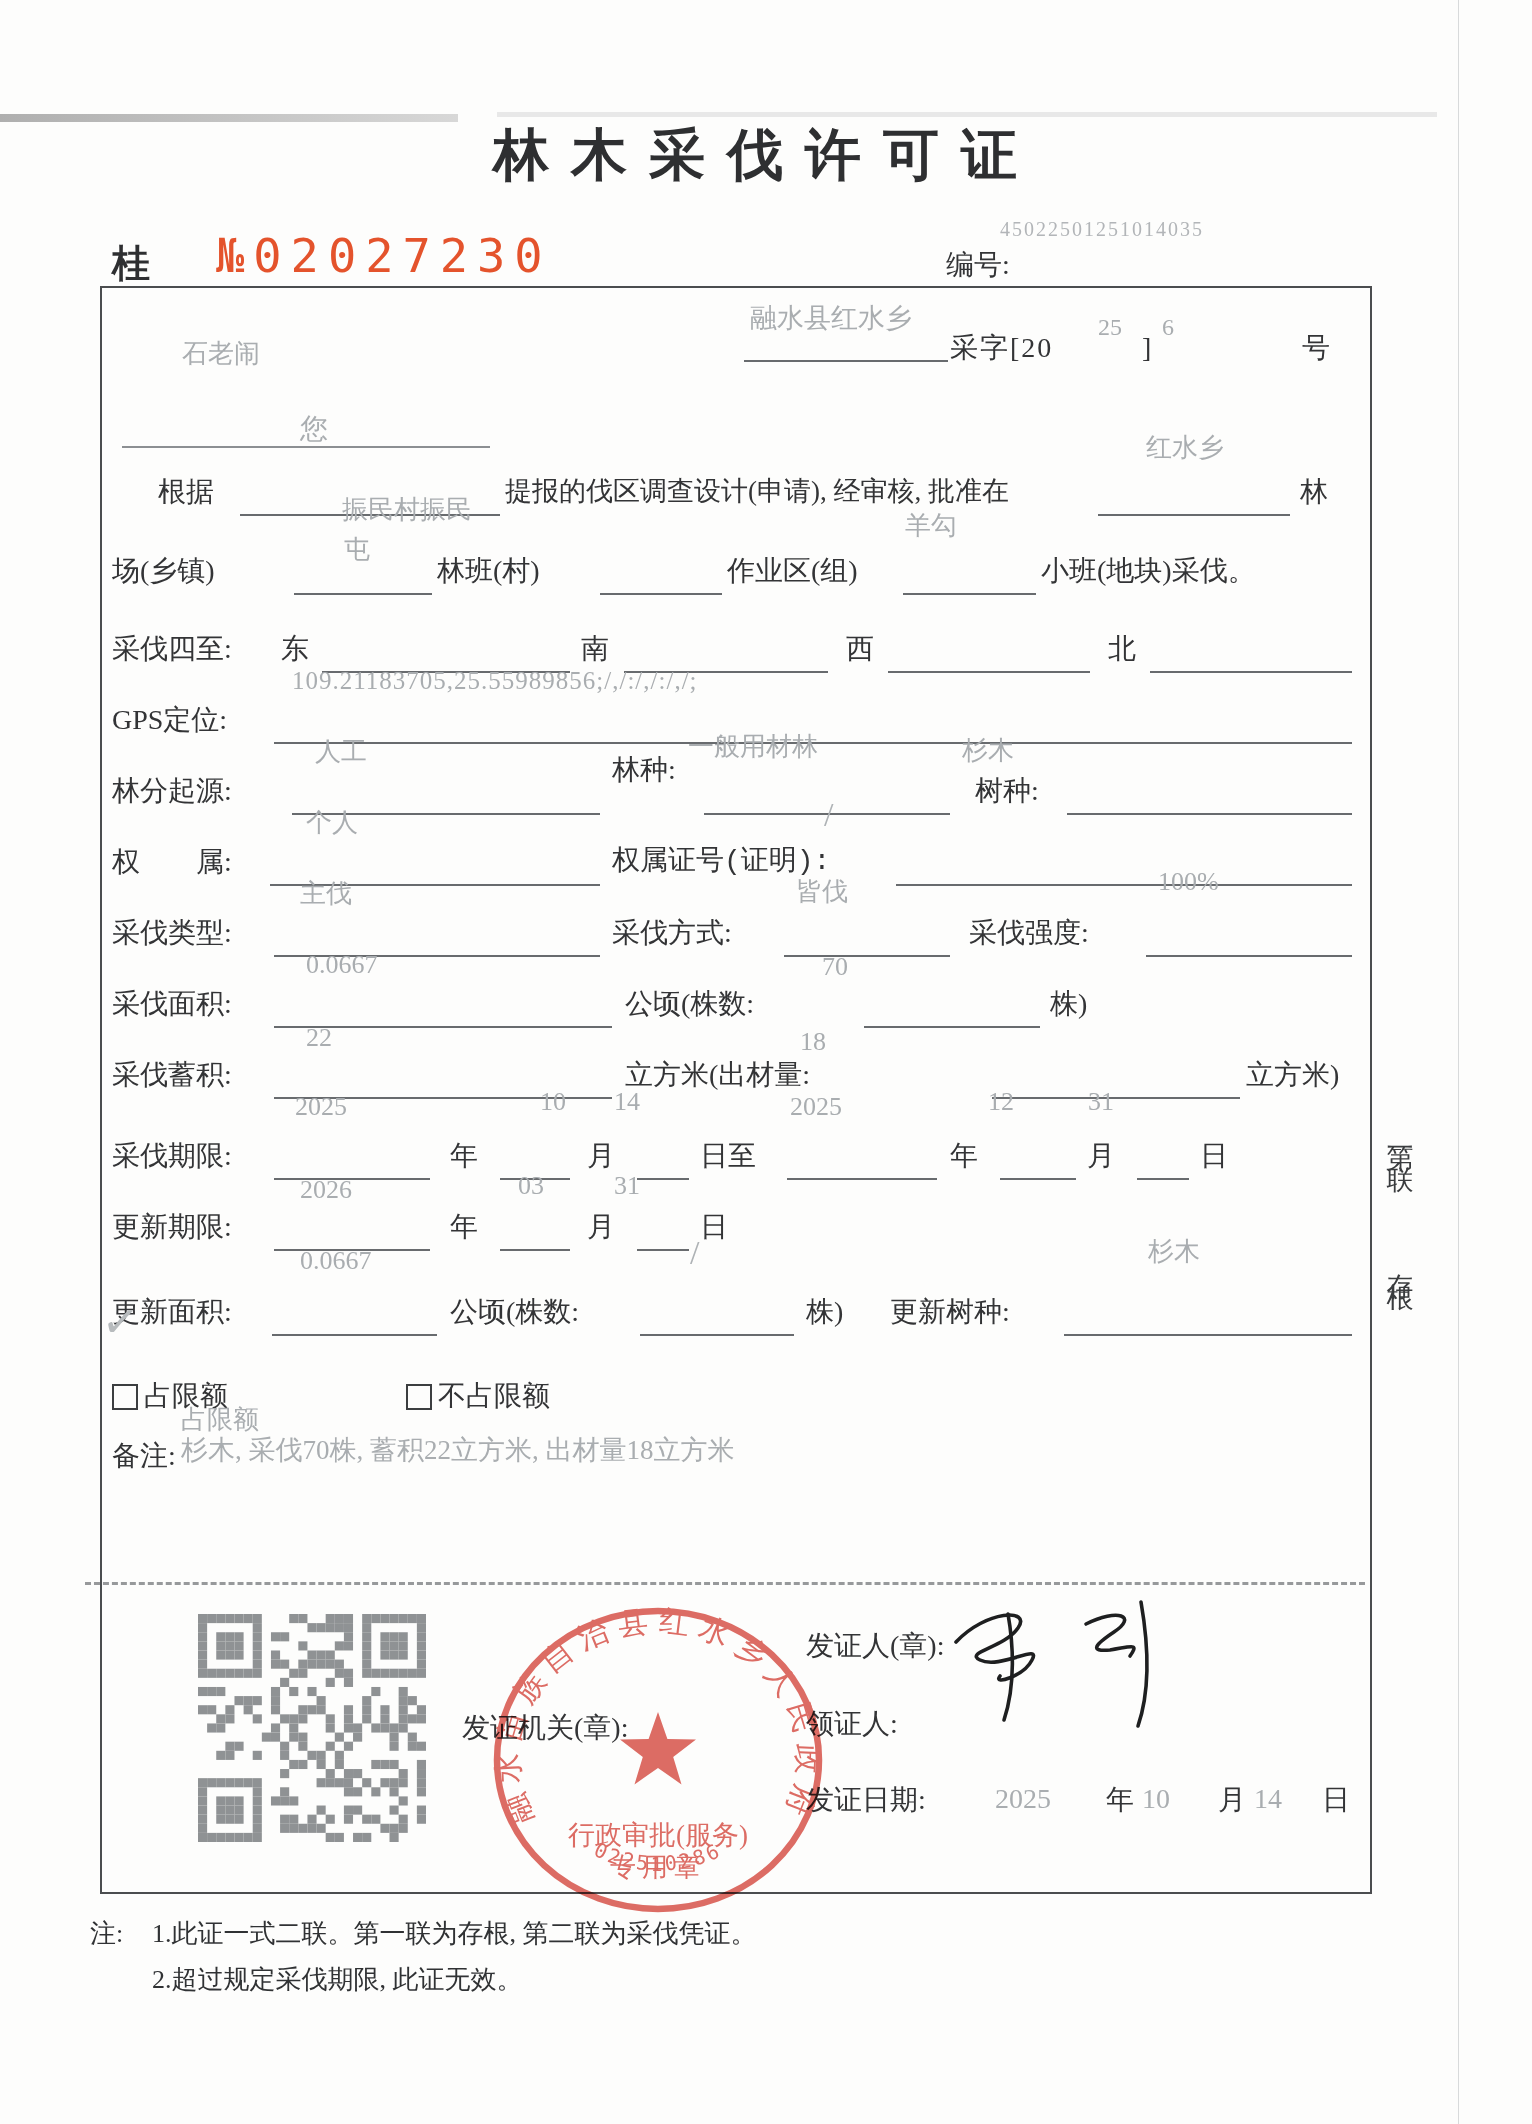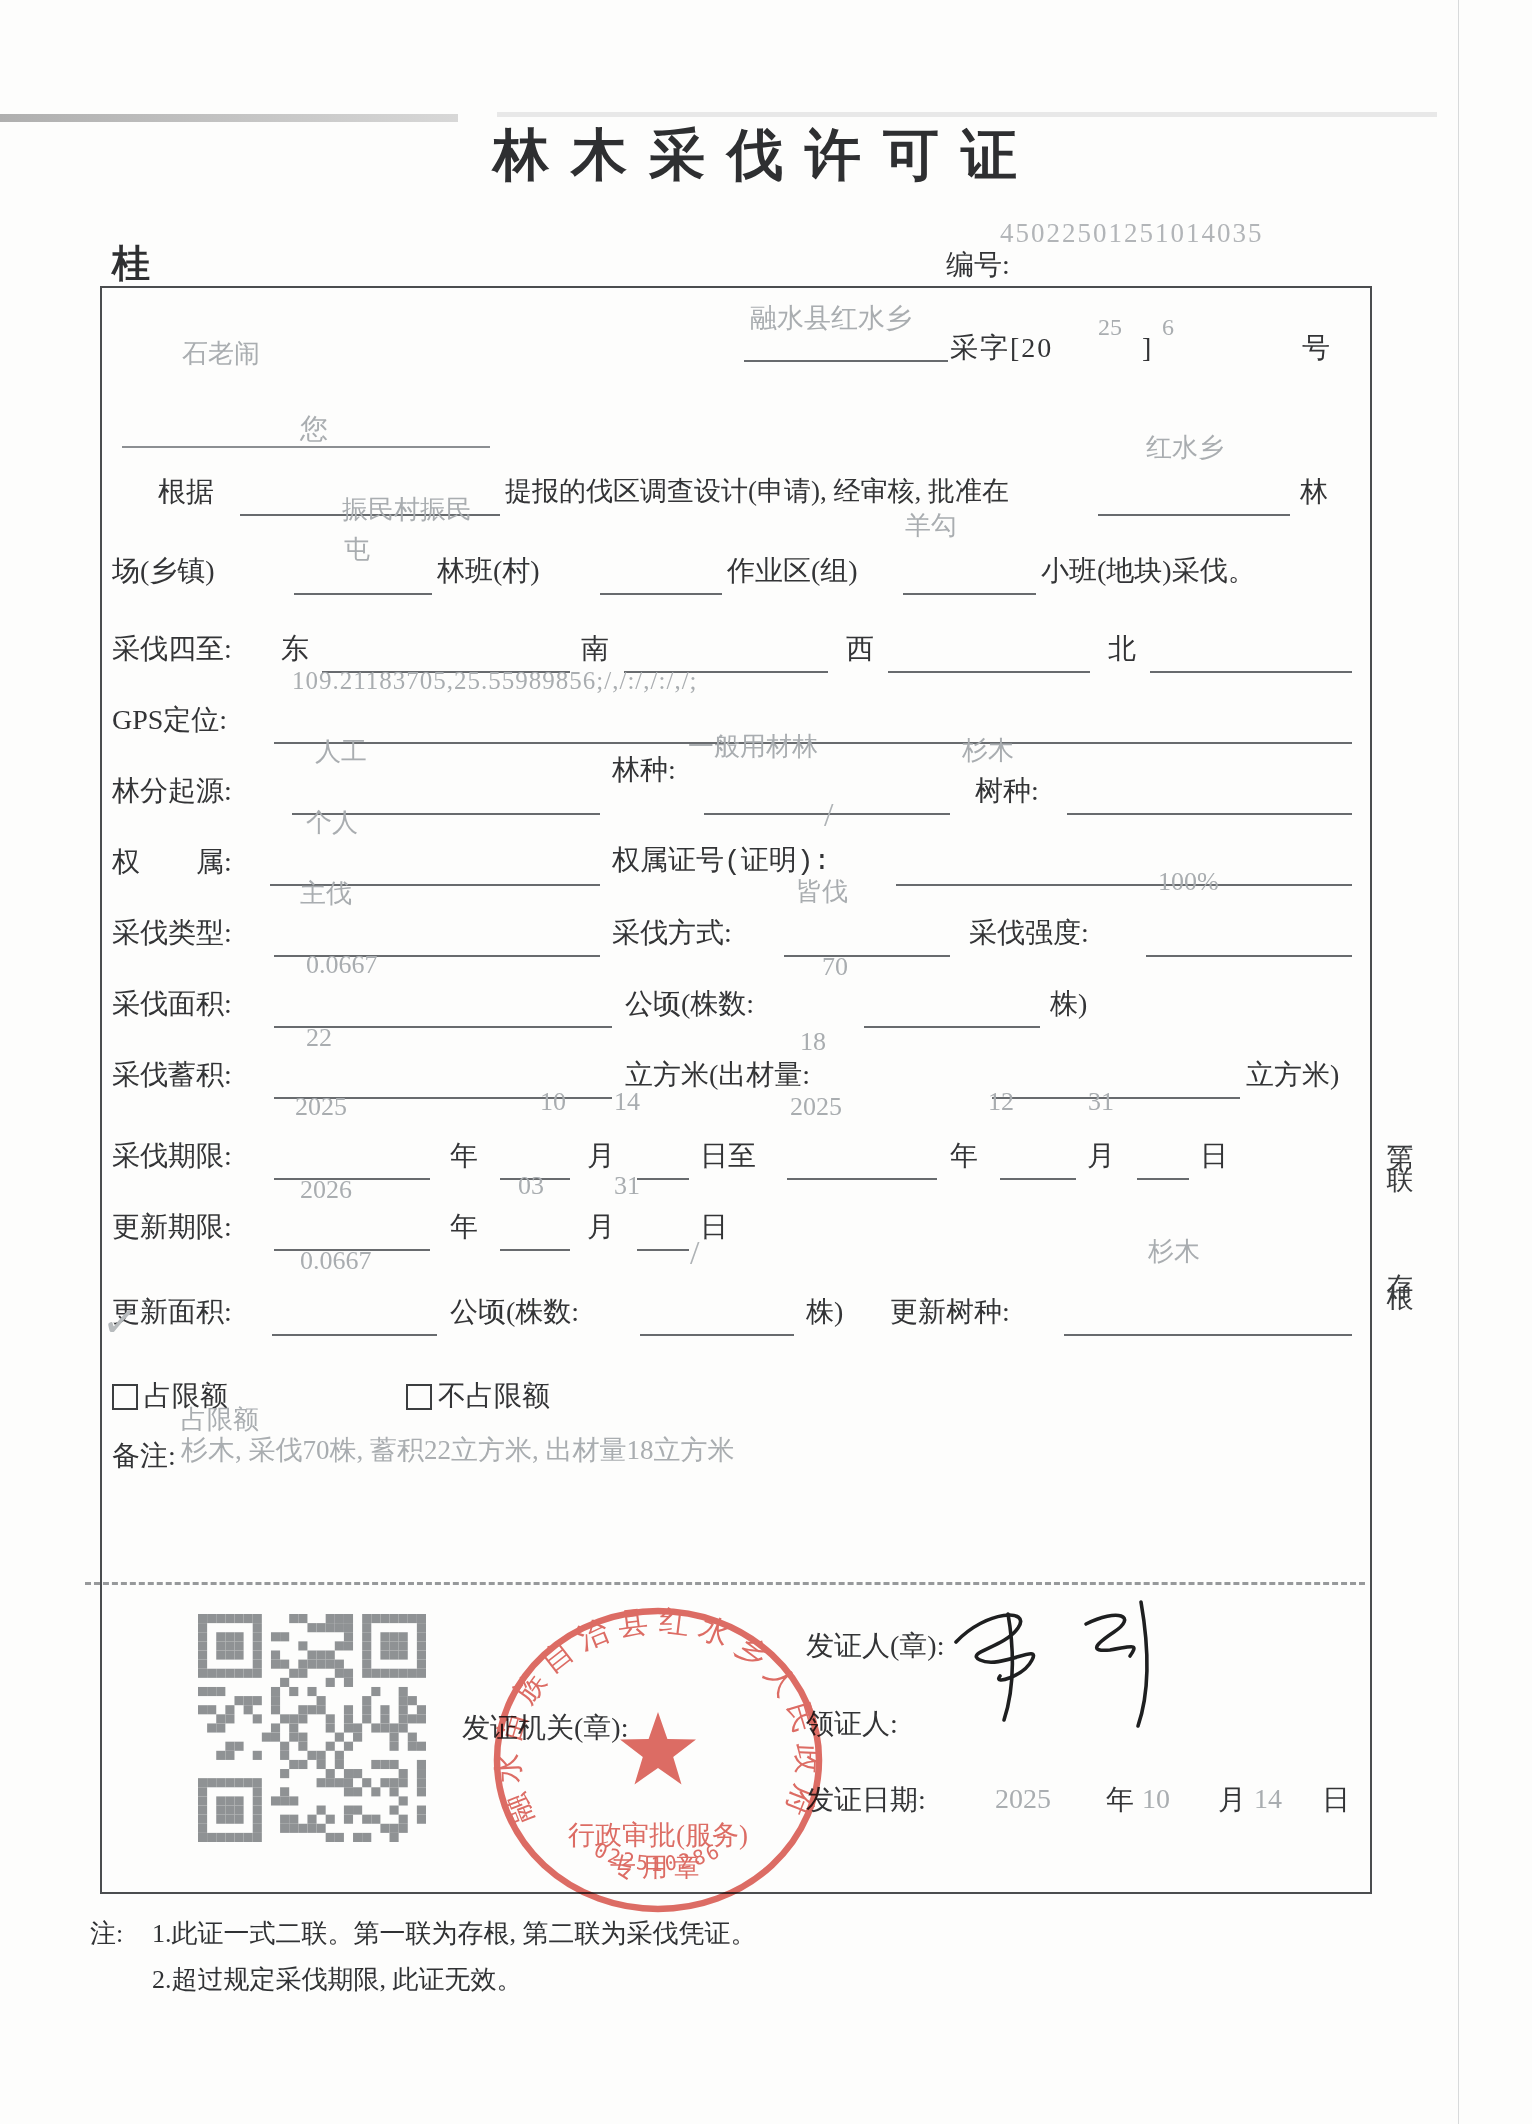--- a/index.html
+++ b/index.html
@@ -8,21 +8,21 @@
   .lbl{position:absolute;font-size:28px;color:#333436;white-space:nowrap;line-height:1.15;}
   .val{position:absolute;font-size:26px;color:#a9adb0;white-space:nowrap;line-height:1.1;}
   .val.sm{font-size:24px;}
   .u{position:absolute;height:0;border-bottom:2px solid #686b6e;}
   .title{position:absolute;left:0;right:0;top:118px;text-align:center;font-size:56px;font-weight:bold;
          letter-spacing:22px;color:#2e2f31;}
   .serial-prefix{position:absolute;left:112px;top:238px;font-size:38px;font-weight:bold;color:#2e2f31;}
   .serial{position:absolute;left:216px;top:228px;font-size:47px;color:#e4532c;
           font-family:"DejaVu Sans Mono",monospace;letter-spacing:9px;}
   .code-label{position:absolute;left:946px;top:246px;font-size:28px;color:#333436;}
-  .code-value{position:absolute;left:1000px;top:218px;font-size:27px;color:#b2b5b8;letter-spacing:2px;}
+  .code-value{position:absolute;left:1000px;top:218px;font-size:20px;color:#b2b5b8;letter-spacing:2px;}
   .box{position:absolute;left:100px;top:286px;width:1268px;height:1604px;border:2px solid #4b4d4f;background:transparent;}
   .dash{position:absolute;left:85px;top:1582px;width:1280px;border-top:3px dashed #97999b;}
   .vert{position:absolute;writing-mode:vertical-rl;font-size:27px;color:#3a3c3e;letter-spacing:10px;}
   .fold{position:absolute;left:1458px;top:0;height:2124px;border-left:1px solid #d8dadb;}
   .note{position:absolute;font-size:26px;color:#303234;white-space:nowrap;}
   .cb{position:absolute;width:22px;height:22px;border:2px solid #3c3e40;background:transparent;}
   .artifact1{position:absolute;left:0;top:114px;width:458px;height:8px;
              background:linear-gradient(to right,#6f6f6f,#b9b9b9);opacity:.55;}
   .artifact2{position:absolute;left:497px;top:112px;width:940px;height:5px;background:#b5b5b5;opacity:.28;}
   .stamp{position:absolute;left:488px;top:1604px;width:340px;height:316px;z-index:5;
@@ -36,20 +36,21 @@
 <body>
 
 <div class="page">
 
   <div class="artifact1"></div>
   <div class="artifact2"></div>
   <div class="fold"></div>
 
   <div class="title">林木采伐许可证</div>
   <div class="serial-prefix">桂</div>
+  <div class="serial">№02027230</div>
   <div class="code-value">45022501251014035</div>
   <div class="code-label">编号:</div>
 
   <div class="box"></div>
 
   <div class="val" style="left:182px;top:340px;">石老闹</div>
   <div class="val" style="left:750px;top:304px;font-size:27px;">融水县红水乡</div>
   <div class="u" style="left:744px;top:360px;width:204px;"></div>
   <div class="lbl" style="left:950px;top:332px;letter-spacing:2px;">采字[20</div>
   <div class="val sm" style="left:1098px;top:314px;">25</div>

